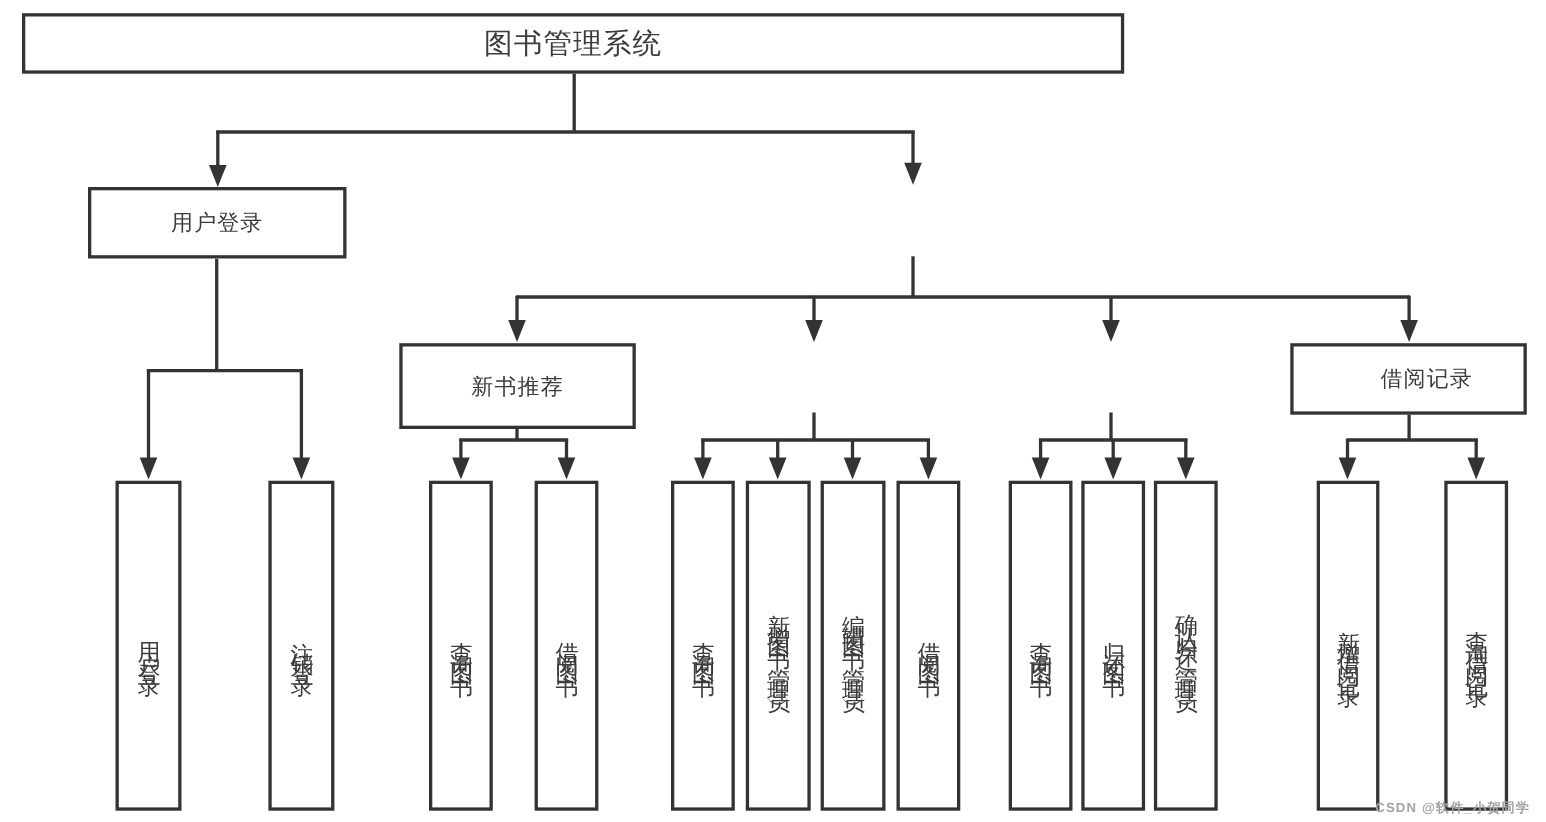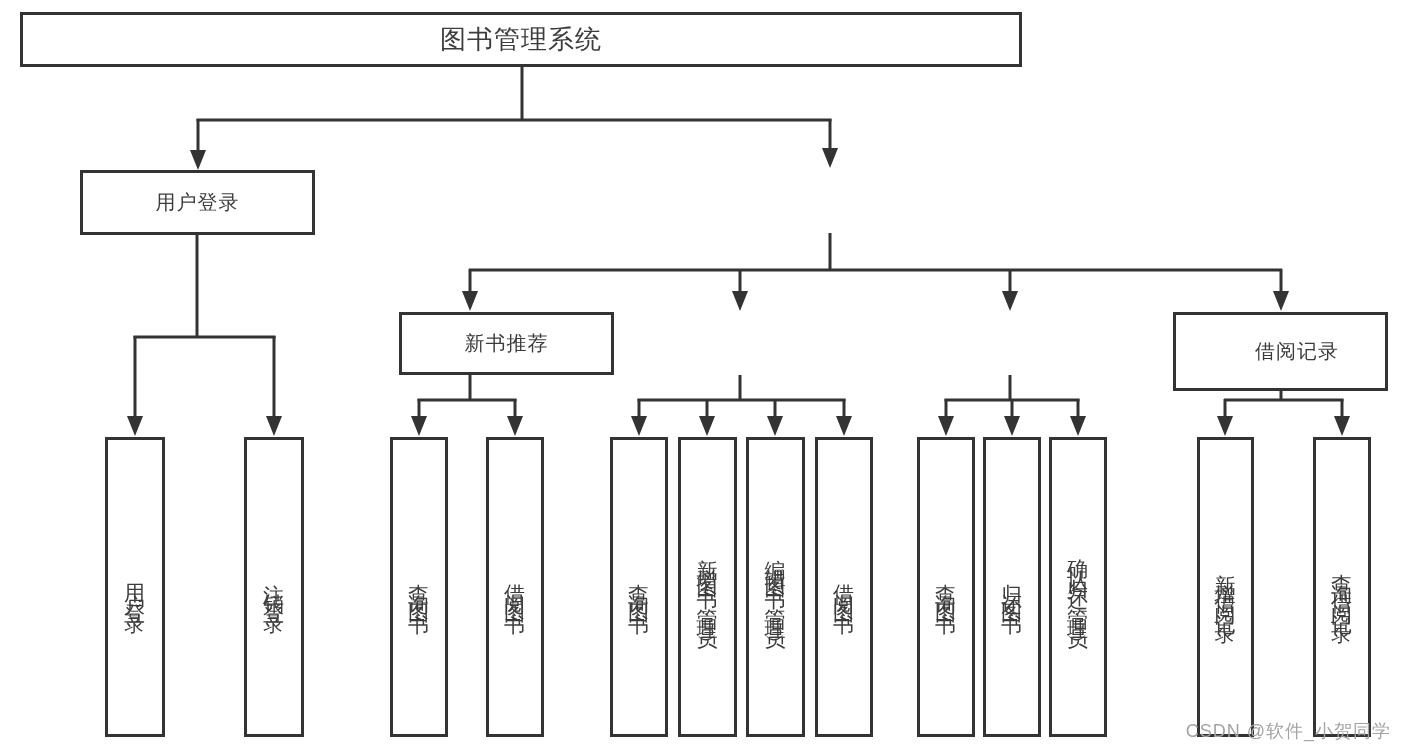--- a/index.html
+++ b/index.html
@@ -26,24 +26,24 @@
     box-sizing:border-box;
     border:3px solid var(--border);
     background:var(--background);
     display:flex;align-items:center;justify-content:center;
     text-align:center;
   }
   .node-root{left:20px;top:12px;width:1002px;height:55px;font-size:26px;letter-spacing:1px;}
   .node-h{font-size:20px;letter-spacing:1px;}
   .hdr-user{left:80px;top:170px;width:235px;height:65px;}
   .hdr-book{left:712px;top:168px;width:235px;height:65px;}
-  .sec-newbook{left:363px;top:312px;width:215px;height:63px;margin-left:36px;}
+  .sec-newbook{left:363px;top:312px;width:215px;height:78px;}
   .sec-borrow{left:633px;top:312px;width:215px;height:63px;}
   .sec-current{left:903px;top:312px;width:215px;height:63px;}
-  .sec-records{left:1173px;top:312px;width:215px;height:79px;padding-left:33px;}
+  .sec-records{left:1173px;top:312px;width:215px;height:65px;padding-left:33px;}
   .leaf{top:437px;height:300px;}
   .leaf span{
     writing-mode:vertical-rl;
     text-orientation:mixed;
     font-size:21px;
     letter-spacing:10px;
     line-height:1;
     white-space:nowrap;
   }
   .lf1{left:105px;width:60px;}
@@ -55,23 +55,24 @@
   .lf7{left:746px;width:59px;}
   .lf8{left:815px;width:58px;}
   .lf9{left:917px;width:58px;}
   .lf10{left:983px;width:58px;}
   .lf11{left:1049px;width:58px;}
   .lf12{left:1197px;width:57px;}
   .lf13{left:1313px;width:58px;}
   .watermark{
     position:absolute;
     right:14px;bottom:4px;
-    font-size:18px;
+    font-size:12px;
     color:var(--watermark);
     letter-spacing:1px;
+    font-weight:bold;
   }
 </style>
 </head>
 <body>
 
 <div class="canvas">
 
   <svg class="connectors" viewBox="0 0 1405 747" xmlns="http://www.w3.org/2000/svg">
 
     <line x1="522" y1="66" x2="522" y2="121"></line>

